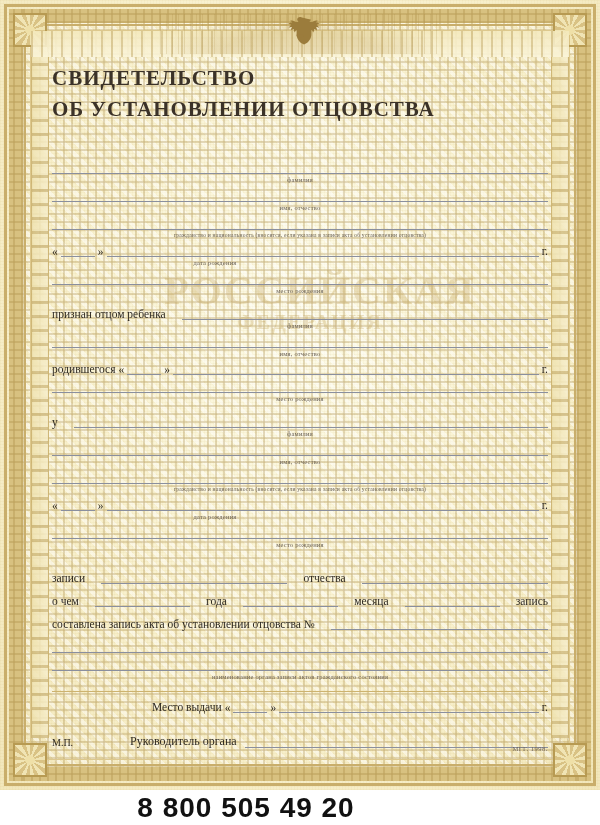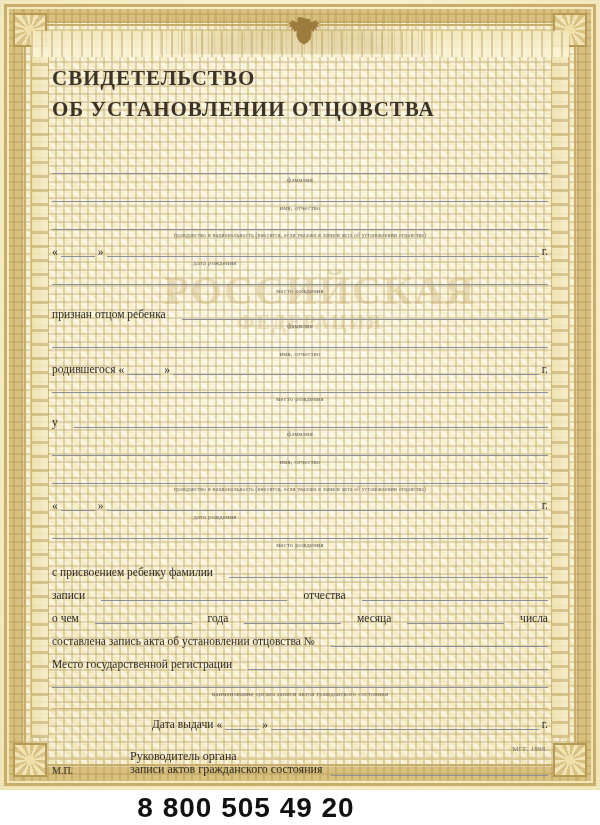--- a/index.html
+++ b/index.html
@@ -396,76 +396,70 @@
       <div class="cap" style="margin-left:-170px">дата рождения</div>
     </div>
 
     <div class="row">
       <div class="line"></div>
       <div class="cap">место рождения</div>
     </div>
 
     <div style="height:12px"></div>
 
-    <div class="row fl">
-      <span class="lbl">с присвоением ребенку фамилии</span>
-      <span class="seg"></span>
-    </div>
 
     <div class="row fl" style="margin-top:8px">
       <span class="lbl">записи</span>
       <span class="seg"></span>
       <span class="lbl">отчества</span>
       <span class="seg"></span>
     </div>
 
     <div class="row fl" style="margin-top:8px">
       <span class="lbl">о чем</span>
       <span class="seg"></span>
       <span class="lbl">года</span>
       <span class="seg"></span>
       <span class="lbl">месяца</span>
       <span class="seg"></span>
-      <span class="lbl">числа</span>
+      <span class="lbl">запись</span>
     </div>
 
     <div class="row fl" style="margin-top:8px">
       <span class="lbl">составлена запись акта об установлении отцовства №</span>
       <span class="seg"></span>
     </div>
 
     <div class="row fl" style="margin-top:8px">
-      <span class="lbl">Место государственной регистрации</span>
       <span class="seg"></span>
     </div>
 
     <div class="row">
       <div class="line"></div>
       <div class="cap">наименование органа записи актов гражданского состояния</div>
     </div>
 
     <div class="sep"></div>
 
     <div class="bottom-block">
       <div class="date-row" style="padding-left:100px">
-        <span class="lbl">Дата выдачи</span>
+        <span class="lbl">Место выдачи</span>
         <span class="quote">«</span>
         <span class="blank-sm"></span>
         <span class="quote">»</span>
         <span class="blank-grow"></span>
         <span class="g">г.</span>
       </div>
 
       <div style="height:20px"></div>
 
       <div style="display:flex; align-items:flex-end; gap:8px;">
         <span class="mp" style="width:70px">М.П.</span>
         <span class="sig-label" style="flex:0 0 auto;">
           <span>Руководитель органа</span><br>
-          <span>записи актов гражданского состояния</span>
         </span>
         <span style="flex:1 1 auto; border-bottom:1px solid #8a8f9e; height:14px;"></span>
       </div>
     </div>
 
     <div class="printcode">МГГ. 1998.</div>
   </div>
 </div>
 
 <div id="phone-banner">

